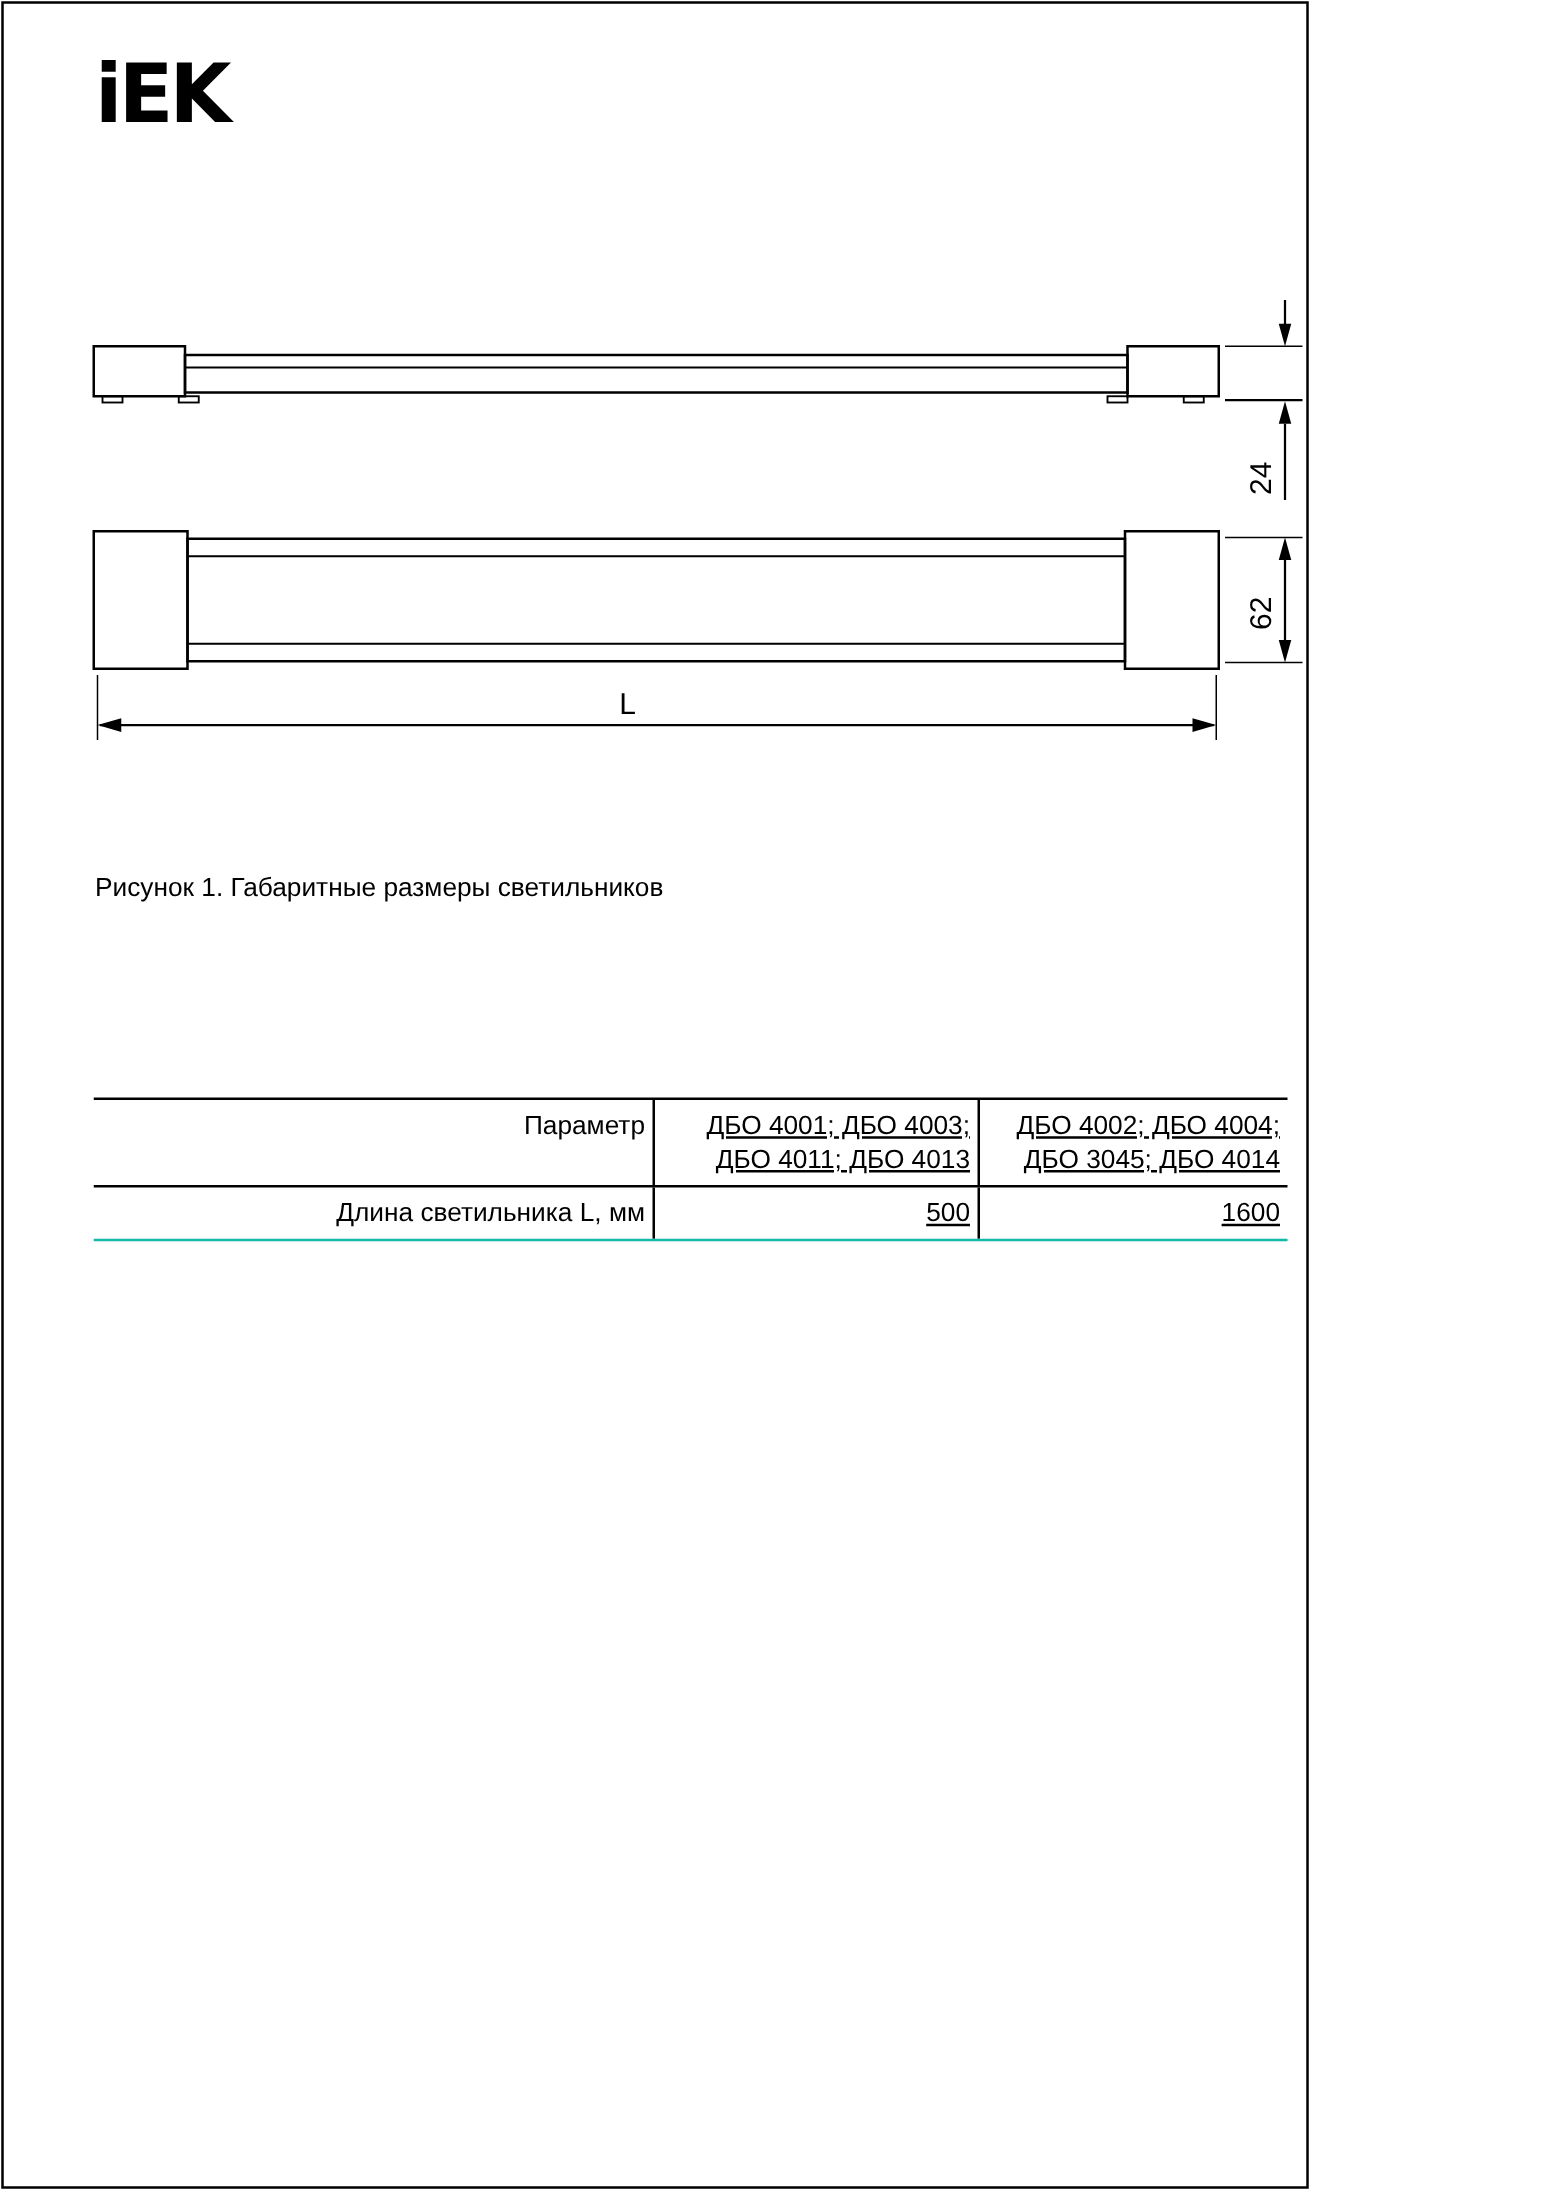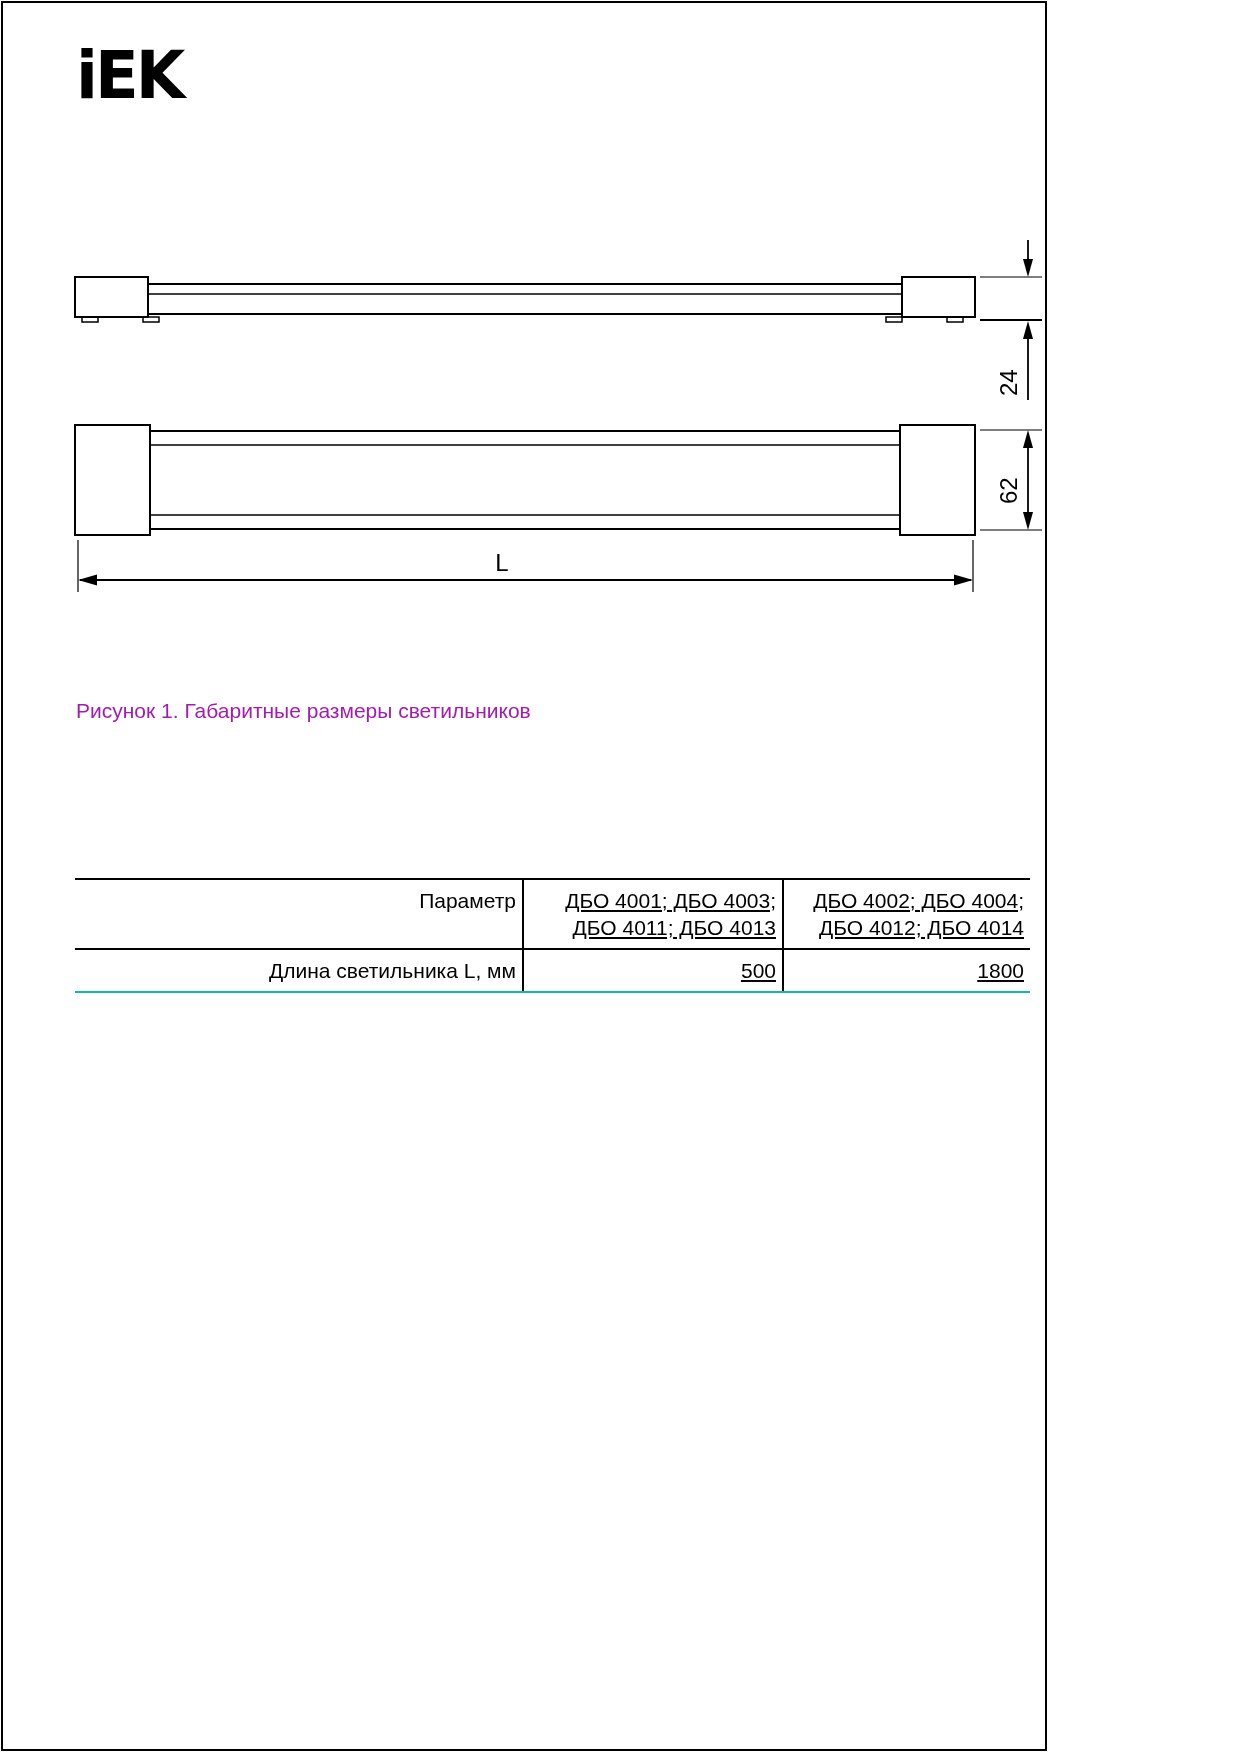--- a/index.html
+++ b/index.html
@@ -44,21 +44,21 @@
     font-family: "Liberation Sans", sans-serif;
     font-size: 24px;
     fill: #000;
   }
   .caption {
     position: absolute;
     left: 76px;
     top: 698px;
     font-size: 21px;
     line-height: 26px;
-    color: #a21caf;
+    color: #000000;
   }
   .dim-table {
     position: absolute;
     left: 75px;
     top: 878px;
     width: 955px;
     border-collapse: collapse;
     table-layout: fixed;
     font-size: 21px;
     color: #000;
@@ -155,22 +155,22 @@
         <col class="c1">
         <col class="c2">
         <col class="c3">
       </colgroup>
     <tbody>
       <tr class="hdr">
         <td>Параметр</td>
         <td class="sep">ДБО 4001; ДБО 4003;
 ДБО 4011; ДБО 4013</td>
         <td class="sep">ДБО 4002; ДБО 4004;
-ДБО 4012; ДБО 4014</td>
+ДБО 3045; ДБО 4014</td>
       </tr>
       <tr class="datarow">
         <td>Длина светильника L, мм</td>
         <td class="sep">500</td>
-        <td class="sep">1800</td>
+        <td class="sep">1600</td>
       </tr>
     </tbody>
   </table>
 </div>
 
 </body></html>

